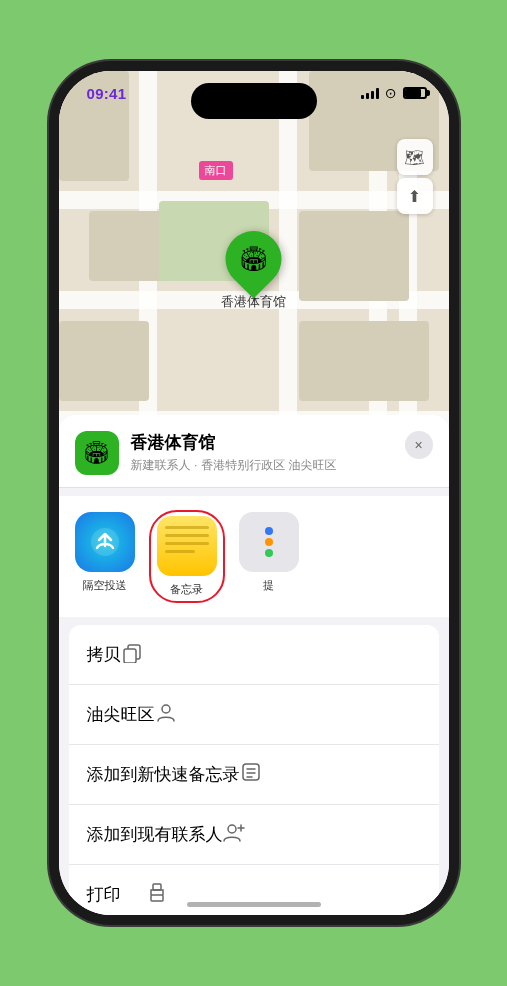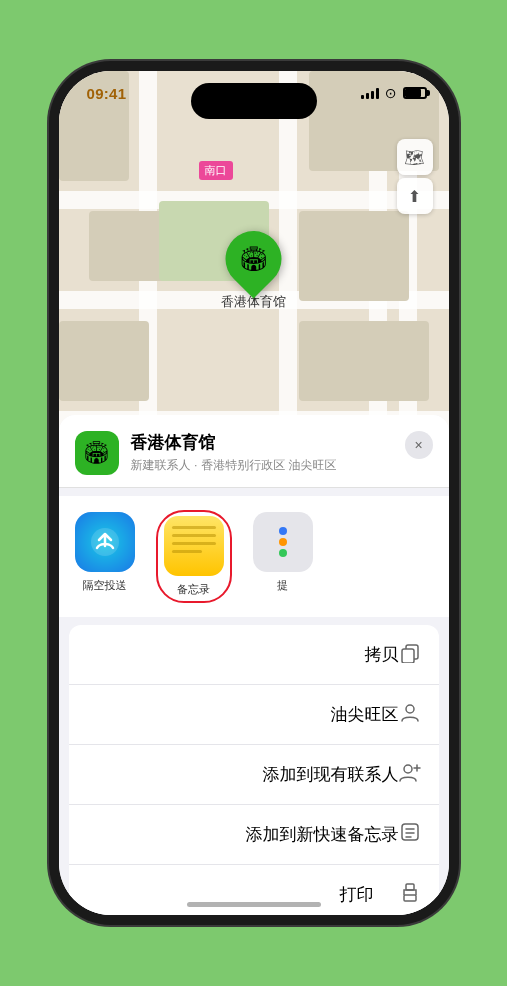--- a/index.html
+++ b/index.html
@@ -35,21 +35,21 @@
       align-items: flex-start;
       padding-top: 14px;
       padding-left: 28px;
       padding-right: 22px;
       z-index: 100;
     }
 
     .status-time {
       font-size: 15px;
       font-weight: 600;
-      color: #a16207;
+      color: #6d28d9;
       letter-spacing: 0.3px;
     }
 
     .status-right {
       margin-left: auto;
       display: flex;
       align-items: center;
       gap: 6px;
     }
 
@@ -281,21 +281,21 @@
       color: #666;
       flex-shrink: 0;
     }
 
     
     .share-row {
       background: #fff;
       padding: 16px;
       margin-top: 8px;
       display: flex;
-      gap: 23px;
+      gap: 16px;
       overflow-x: auto;
       scrollbar-width: none;
     }
     .share-row::-webkit-scrollbar { display: none; }
 
     .share-item {
       display: flex;
       flex-direction: column;
       align-items: center;
       gap: 6px;
@@ -326,21 +326,21 @@
     .action-list {
       margin-top: 8px;
       background: #fff;
       border-radius: 12px;
       overflow: hidden;
     }
 
     .action-item {
       display: flex;
       align-items: center;
-      justify-content: flex-end;
+      justify-content: flex-start;
       padding: 16px 18px;
       border-bottom: 0.5px solid #e5e5ea;
     }
 
     .action-item:last-child {
       border-bottom: none;
     }
 
     .action-label {
       font-size: 17px;
@@ -484,48 +484,48 @@
           </svg>
         </span>
       </div>
 
       <div class="action-item">
         <span class="action-label">油尖旺区</span>
         <span class="action-icon">
           <svg width="22" height="22" viewBox="0 0 22 22" fill="none">
             <circle cx="11" cy="8" r="4" stroke="#666" stroke-width="1.5" fill="none"></circle>
             <path d="M3 20 C3 15 19 15 19 20" stroke="#666" stroke-width="1.5" fill="none" stroke-linecap="round"></path>
+          </svg>
+        </span>
+      </div>
+
+      <div class="action-item">
+        <span class="action-label">添加到新快速备忘录</span>
+        <span class="action-icon">
+          <svg width="22" height="22" viewBox="0 0 22 22" fill="none">
+            <rect x="3" y="3" width="16" height="16" rx="3" stroke="#666" stroke-width="1.5" fill="none"></rect>
+            <line x1="7" y1="8" x2="15" y2="8" stroke="#666" stroke-width="1.5" stroke-linecap="round"></line>
+            <line x1="7" y1="12" x2="15" y2="12" stroke="#666" stroke-width="1.5" stroke-linecap="round"></line>
+            <line x1="7" y1="16" x2="12" y2="16" stroke="#666" stroke-width="1.5" stroke-linecap="round"></line>
           </svg>
         </span>
       </div>
 
       <div class="action-item">
         <span class="action-label">添加到现有联系人</span>
         <span class="action-icon">
           <svg width="22" height="22" viewBox="0 0 22 22" fill="none">
             <circle cx="9" cy="8" r="4" stroke="#666" stroke-width="1.5" fill="none"></circle>
             <path d="M1 20 C1 15 17 15 17 20" stroke="#666" stroke-width="1.5" fill="none" stroke-linecap="round"></path>
             <line x1="18" y1="4" x2="18" y2="10" stroke="#666" stroke-width="1.5" stroke-linecap="round"></line>
             <line x1="15" y1="7" x2="21" y2="7" stroke="#666" stroke-width="1.5" stroke-linecap="round"></line>
           </svg>
         </span>
       </div>
 
-      <div class="action-item">
-        <span class="action-label">添加到新快速备忘录</span>
-        <span class="action-icon">
-          <svg width="22" height="22" viewBox="0 0 22 22" fill="none">
-            <rect x="3" y="3" width="16" height="16" rx="3" stroke="#666" stroke-width="1.5" fill="none"></rect>
-            <line x1="7" y1="8" x2="15" y2="8" stroke="#666" stroke-width="1.5" stroke-linecap="round"></line>
-            <line x1="7" y1="12" x2="15" y2="12" stroke="#666" stroke-width="1.5" stroke-linecap="round"></line>
-            <line x1="7" y1="16" x2="12" y2="16" stroke="#666" stroke-width="1.5" stroke-linecap="round"></line>
-          </svg>
-        </span>
-      </div>
-
       <div class="action-item" style="border-bottom:none;gap:25px;">
         <span class="action-label">打印</span>
         <span class="action-icon">
           <svg width="22" height="22" viewBox="0 0 22 22" fill="none">
             <rect x="5" y="14" width="12" height="6" rx="1" stroke="#666" stroke-width="1.5" fill="none"></rect>
             <path d="M5 14 L5 9 L17 9 L17 14" stroke="#666" stroke-width="1.5" fill="none"></path>
             <rect x="7" y="3" width="8" height="6" rx="1" stroke="#666" stroke-width="1.5" fill="none"></rect>
           </svg>
         </span>
       </div>

